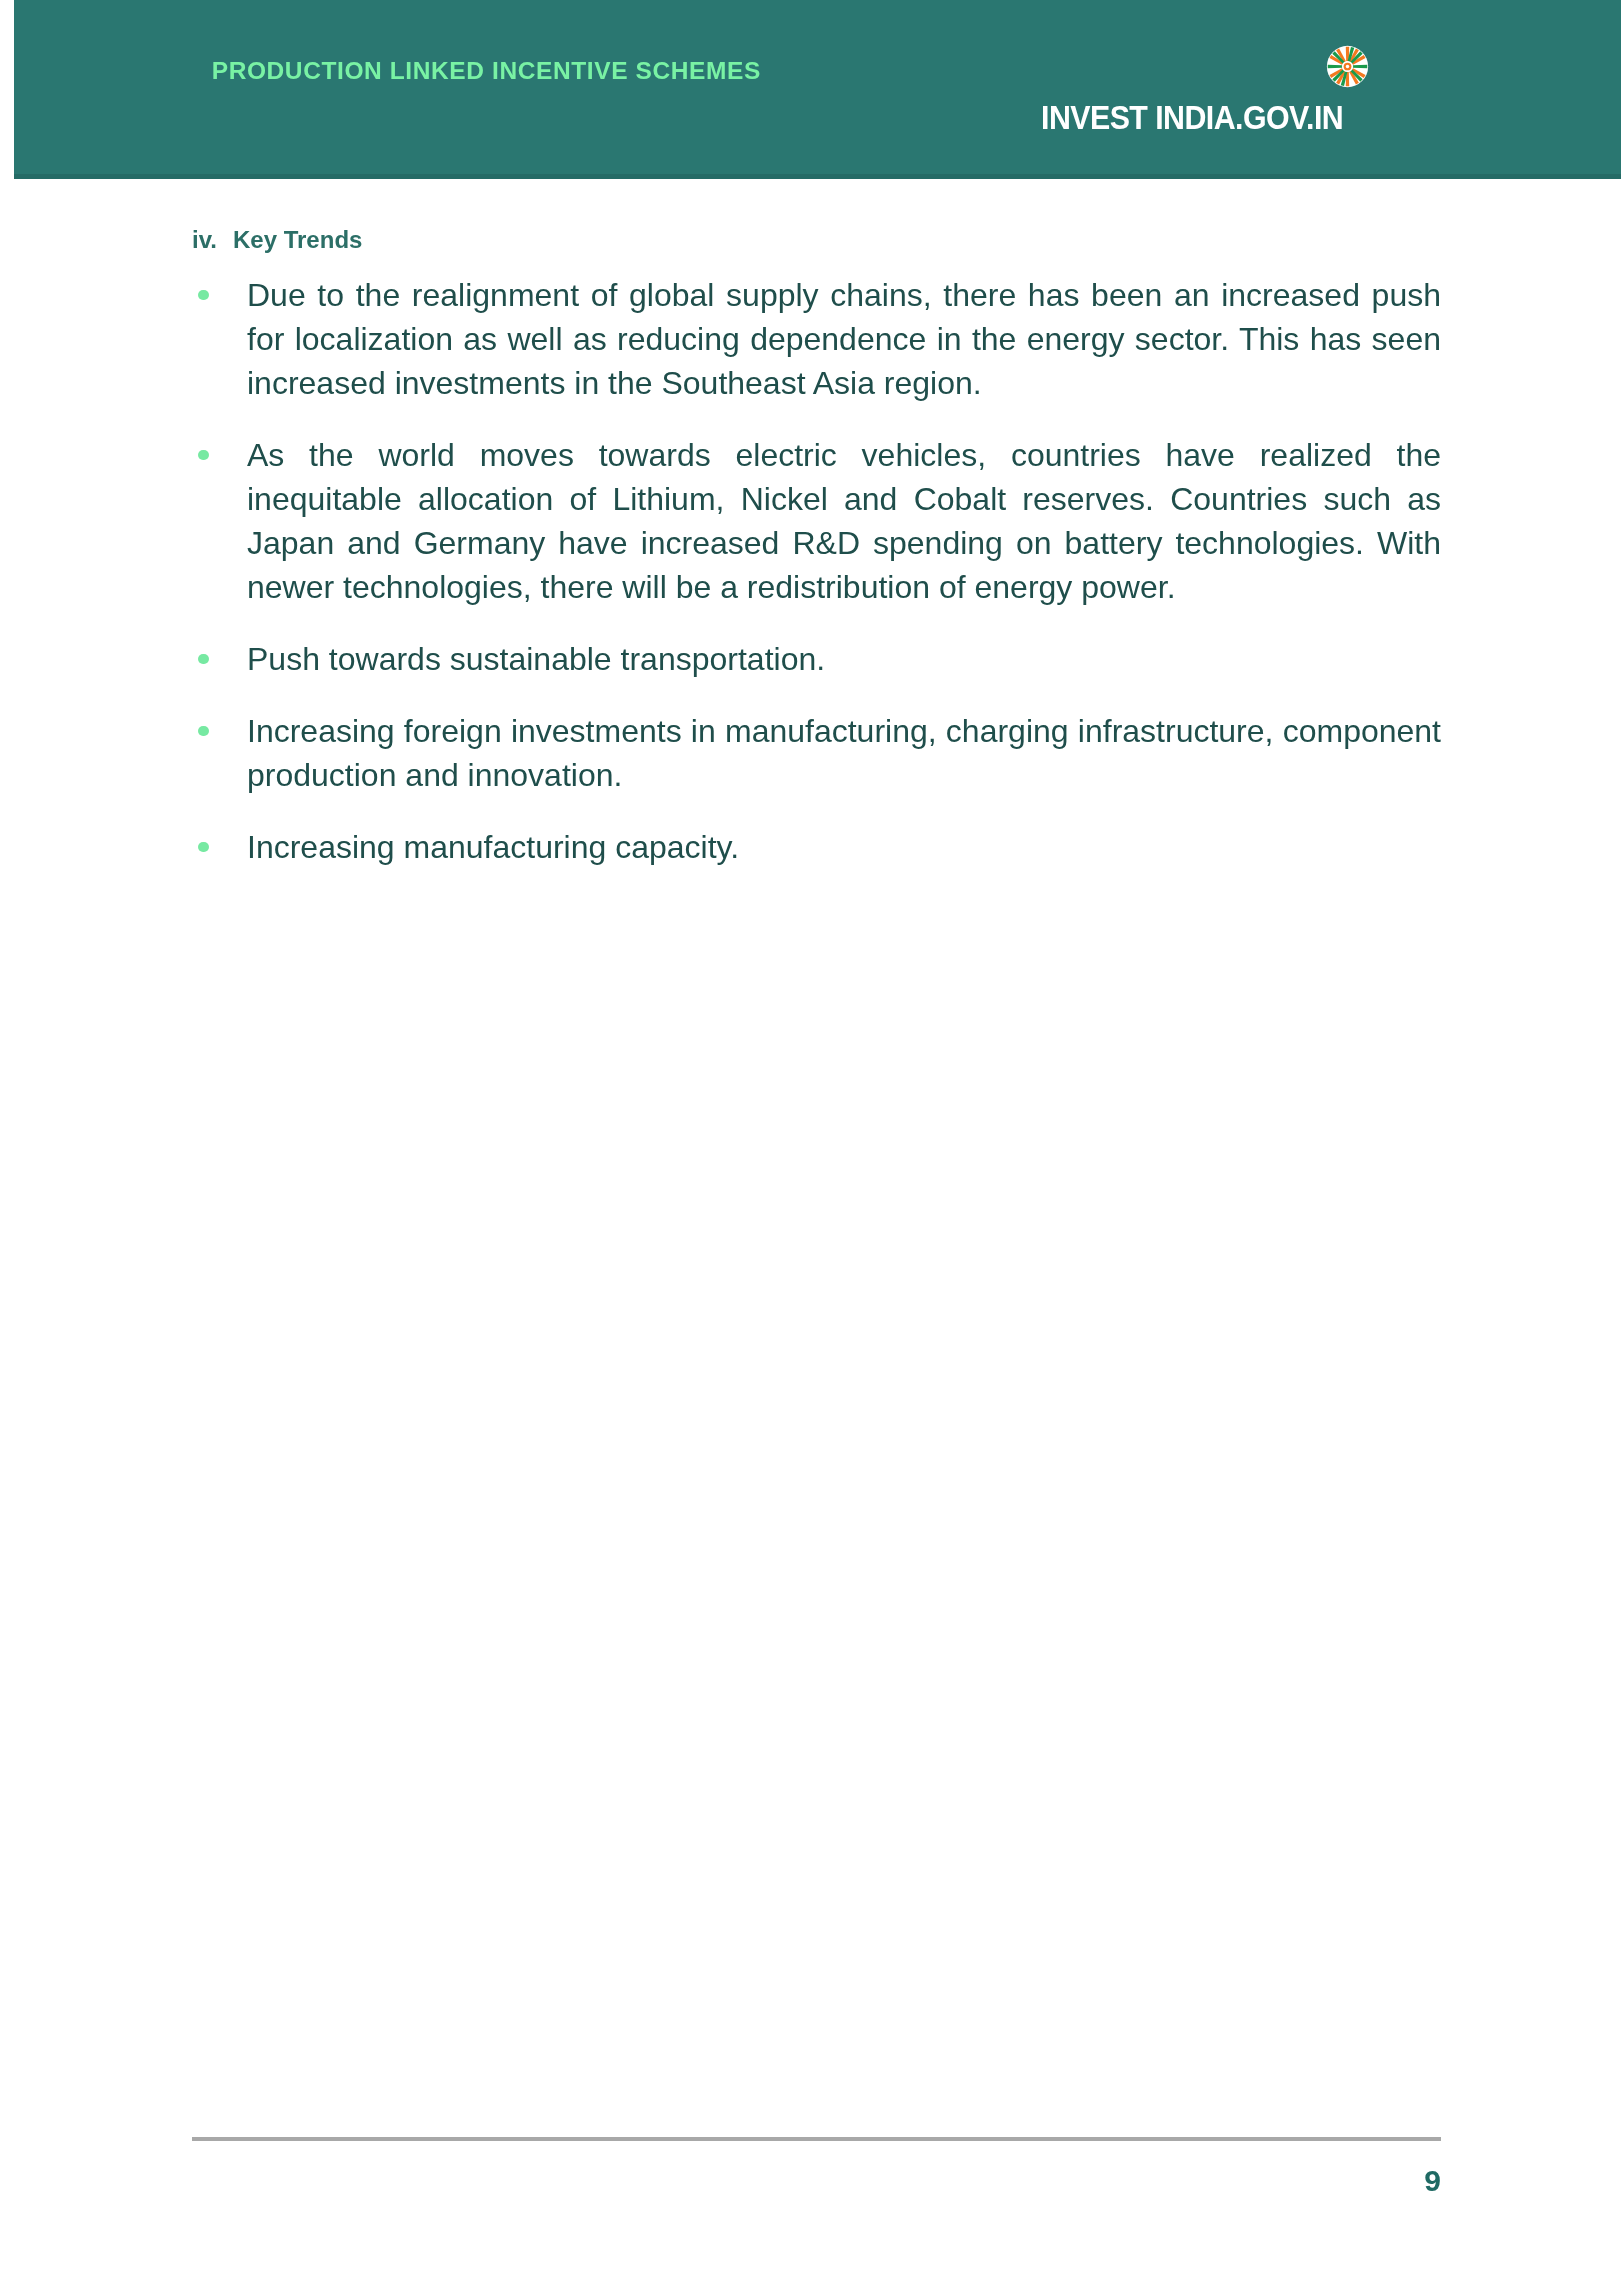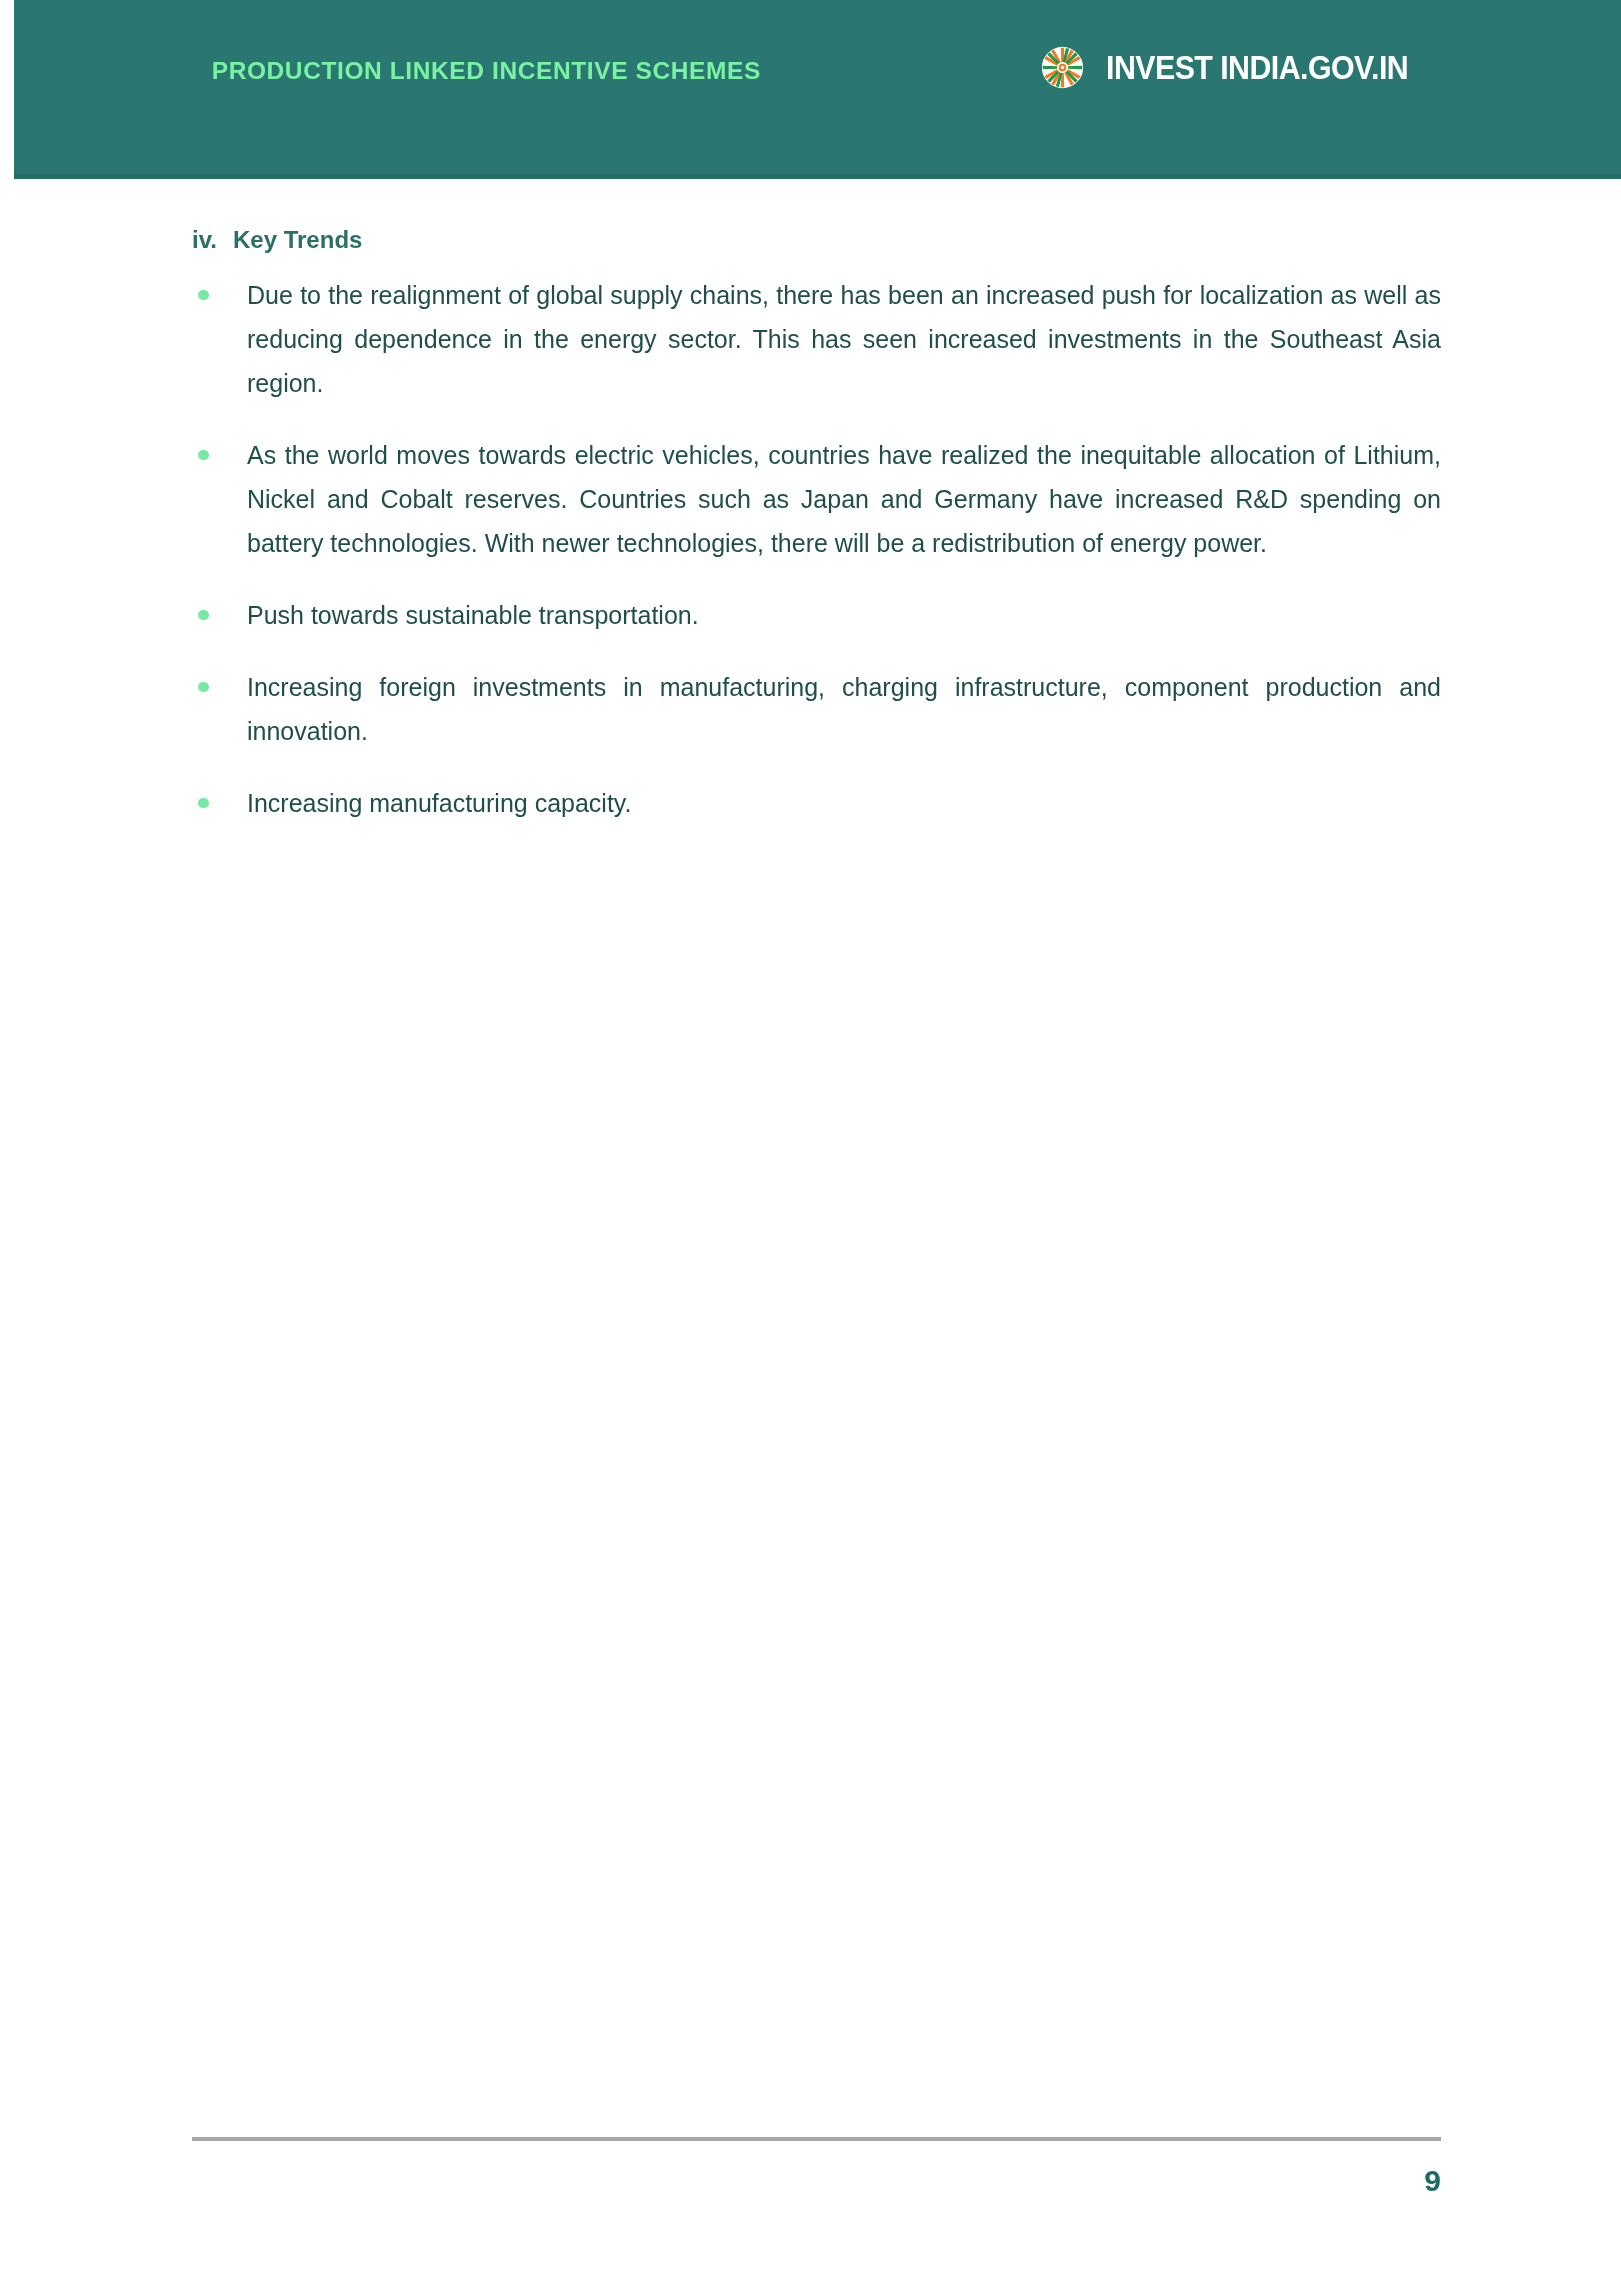--- a/index.html
+++ b/index.html
@@ -44,22 +44,23 @@
     white-space: nowrap;
   }
 
   
   .brand-logo {
     position: absolute;
     left: 1027px;
     top: 39px;
     height: 45px;
     display: flex;
-    align-items: center;
-    gap: 22px;
+    align-items: flex-end;
+    gap: 11px;
+    flex-direction: column;
   }
   .brand-emblem {
     width: 43px;
     height: 43px;
     flex: 0 0 auto;
     display: block;
   }
   .brand-wordmark {
     font-size: 33px;
     font-weight: bold;
@@ -98,21 +99,21 @@
     top: 94px;
     width: 1249px;
     margin: 0;
     padding: 0;
     list-style: none;
   }
   .bullet-item {
     position: relative;
     padding-left: 55px;
     margin-bottom: 28px;
-    font-size: 25px;
+    font-size: 32px;
     line-height: 44px;
     color: #1f4e4b;
     text-align: justify;
     text-justify: inter-word;
   }
   .bullet-item:last-child {
     margin-bottom: 7px;
   }
   .bullet-marker {
     position: absolute;

